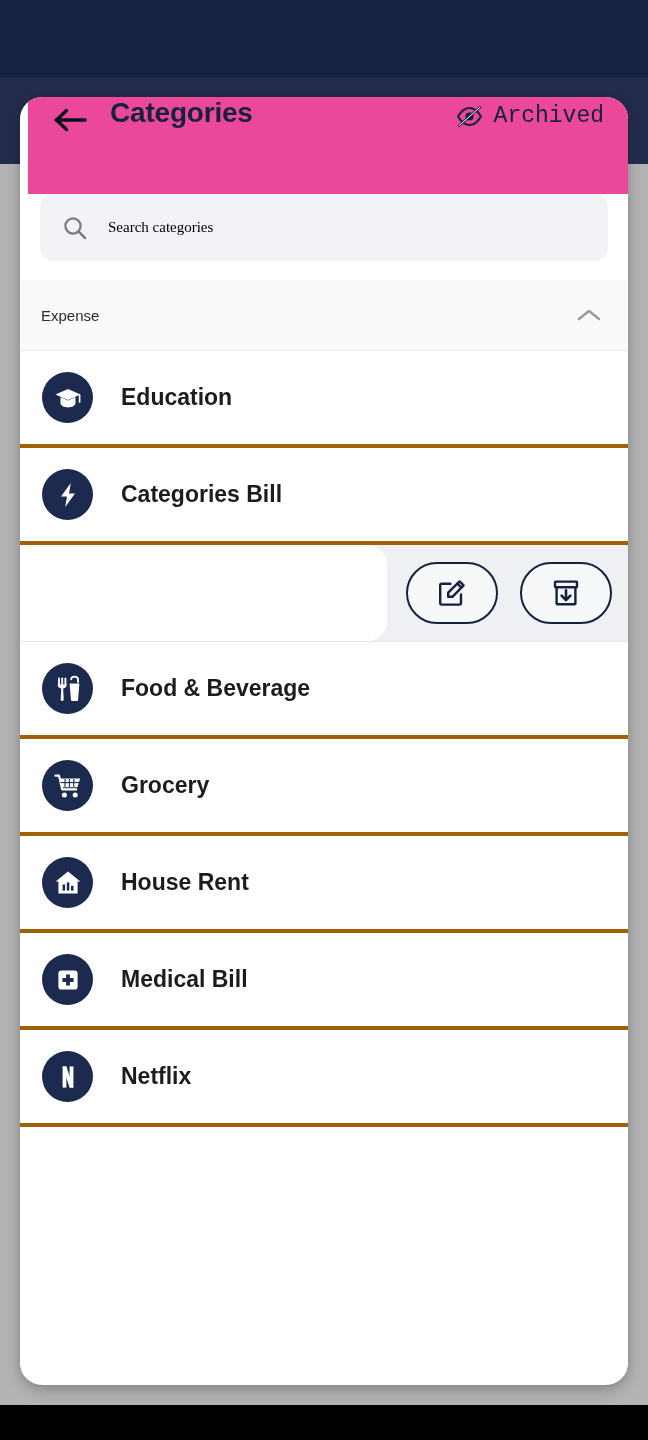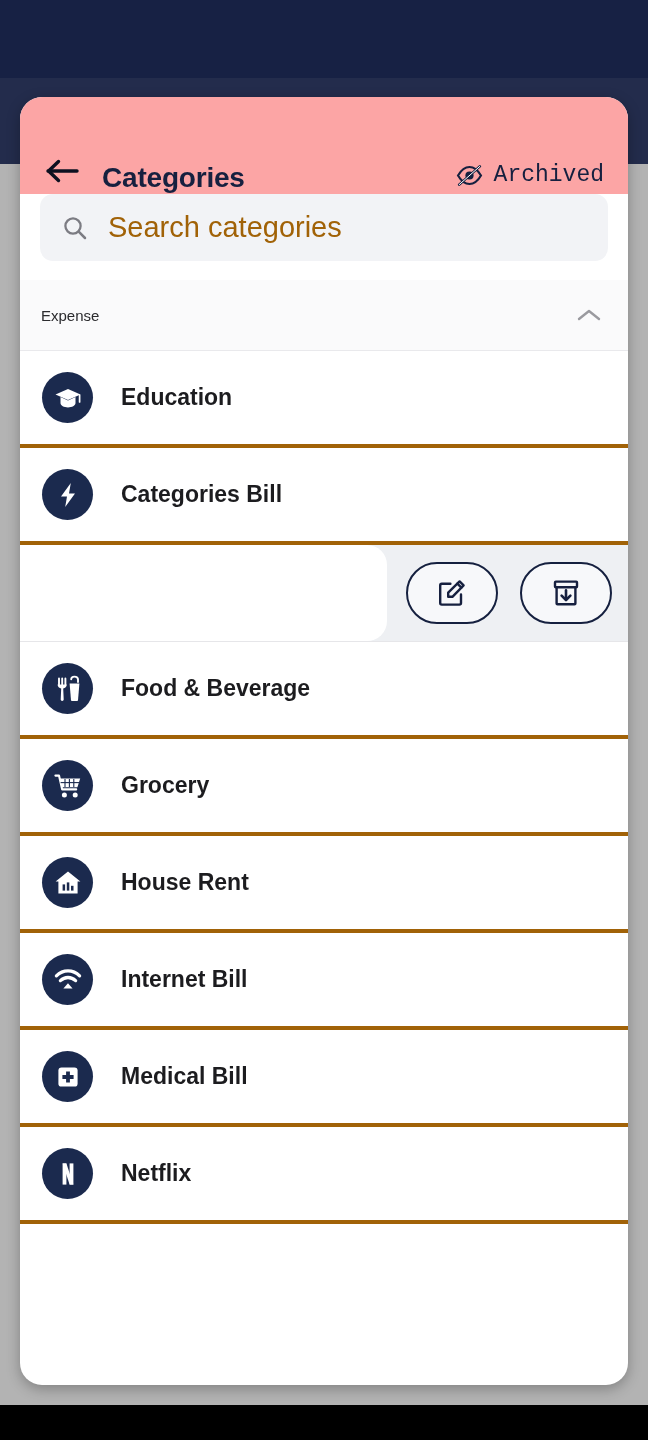--- a/index.html
+++ b/index.html
@@ -46,23 +46,24 @@
     box-shadow: 0 4px 14px rgba(0,0,0,0.28);
     overflow: hidden;
     display: flex;
     flex-direction: column;
   }
   
   .hdr {
     height: 97px;
     flex: 0 0 97px;
     display: flex;
-    align-items: flex-end;
+    align-items: flex-start;
     padding: 0 22px 0 20px;
-    background: #fca5a5;
+    background: #ec4899;
+    margin-left: 8px;
   }
   .back-btn {
     width: 46px; height: 46px;
     display: flex; align-items: center; justify-content: center;
     flex: 0 0 46px;
     cursor: pointer;
   }
   .hdr-title {
     font-size: 28px;
     font-weight: bold;
@@ -97,23 +98,24 @@
     height: 67px;
     background: #f2f3f6;
     border-radius: 13px;
     display: flex;
     align-items: center;
     padding: 0 22px;
     gap: 20px;
     cursor: text;
   }
   .search-ph {
-    font-size: 29px;
-    color: #a16207;
+    font-size: 15px;
+    color: #000000;
     white-space: nowrap;
+    font-family: Liberation Serif, serif;
   }
   
   .section-hdr {
     flex: 0 0 71px;
     background: #fafafb;
     display: flex;
     align-items: center;
     padding: 0 26px 0 21px;
     cursor: pointer;
     border-bottom: 1px solid #e9e9ec;
@@ -327,30 +329,20 @@
             <path d="M14 2.6 L26.4 12.6 L23.6 12.6 L23.6 24.6 L4.4 24.6 L4.4 12.6 L1.6 12.6 Z" fill="#ffffff"></path>
             <rect x="8.6" y="15.4" width="2.5" height="6.2" fill="#1b2a4e"></rect>
             <rect x="12.8" y="13.4" width="2.5" height="8.2" fill="#1b2a4e"></rect>
             <rect x="17" y="16.8" width="2.5" height="4.8" fill="#1b2a4e"></rect>
           </svg>
         </span>
         <span class="cat-label">House Rent</span>
       </div>
 
 
-      <div class="row">
-        <span class="cat-icon">
-          <svg width="28" height="28" viewBox="0 0 28 28">
-            <path d="M2.4 9.8 C5.6 6.6 9.6 4.8 14 4.8 C18.4 4.8 22.4 6.6 25.6 9.8" fill="none" stroke="#ffffff" stroke-width="3.3" stroke-linecap="round"></path>
-            <path d="M6.4 14.6 C8.6 12.6 11.2 11.5 14 11.5 C16.8 11.5 19.4 12.6 21.6 14.6" fill="none" stroke="#ffffff" stroke-width="3.3" stroke-linecap="round"></path>
-            <path d="M14 17.2 L18.6 22.6 L9.4 22.6 Z" fill="#ffffff"></path>
-          </svg>
-        </span>
-        <span class="cat-label">Internet Bill</span>
-      </div>
 
       <div class="row">
         <span class="cat-icon">
           <svg width="28" height="28" viewBox="0 0 28 28">
             <rect x="4.4" y="4.4" width="19.2" height="19.2" rx="3.2" fill="#ffffff"></rect>
             <path d="M14 8.4 L14 19.6 M8.4 14 L19.6 14" stroke="#1b2a4e" stroke-width="3.8" stroke-linecap="butt"></path>
           </svg>
         </span>
         <span class="cat-label">Medical Bill</span>
       </div>

